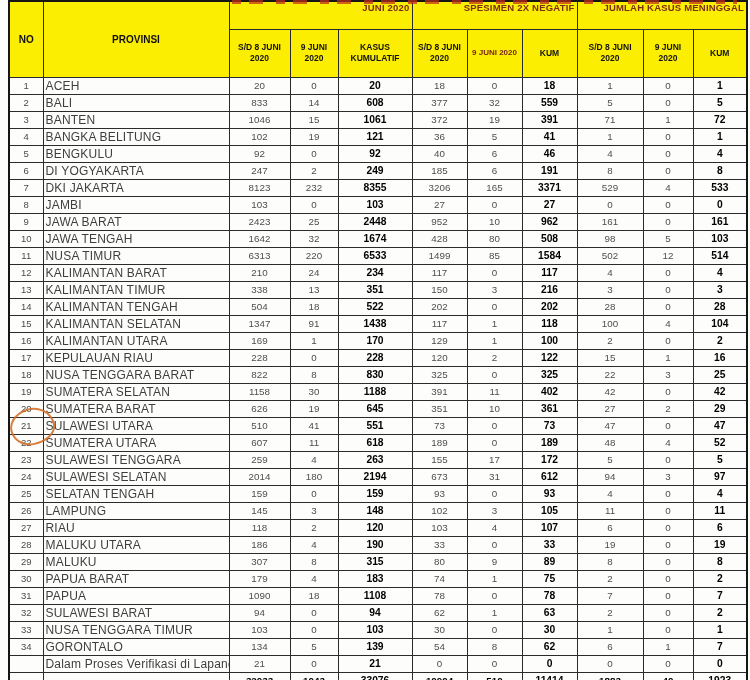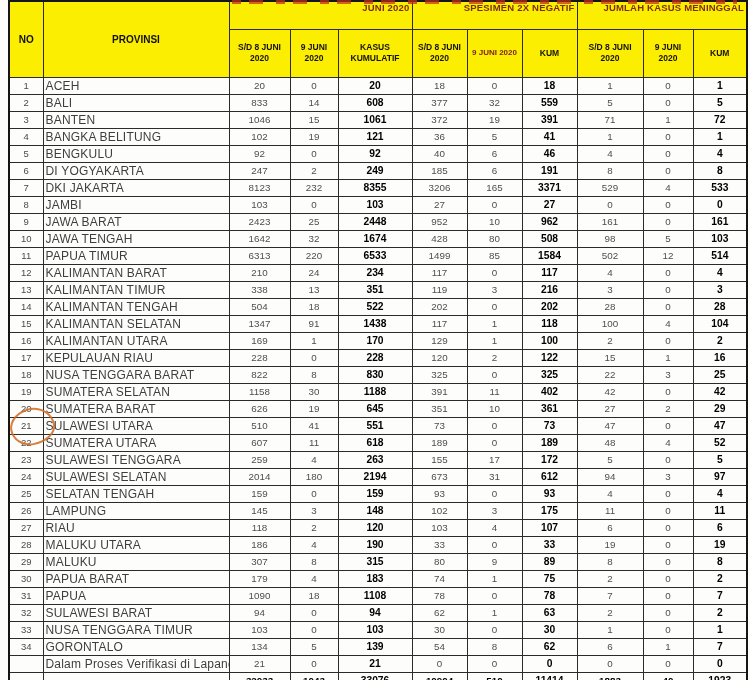--- a/index.html
+++ b/index.html
@@ -245,21 +245,21 @@
           <td class="c-val kum">1674</td>
           <td class="c-val">428</td>
           <td class="c-val">80</td>
           <td class="c-val kum">508</td>
           <td class="c-val">98</td>
           <td class="c-val">5</td>
           <td class="c-val kum">103</td>
         </tr>
         <tr>
           <td class="c-no">11</td>
-          <td class="c-name">PAPUA TIMUR</td>
+          <td class="c-name">NUSA TIMUR</td>
           <td class="c-val">6313</td>
           <td class="c-val">220</td>
           <td class="c-val kum">6533</td>
           <td class="c-val">1499</td>
           <td class="c-val">85</td>
           <td class="c-val kum">1584</td>
           <td class="c-val">502</td>
           <td class="c-val">12</td>
           <td class="c-val kum">514</td>
         </tr>
@@ -275,21 +275,21 @@
           <td class="c-val">4</td>
           <td class="c-val">0</td>
           <td class="c-val kum">4</td>
         </tr>
         <tr>
           <td class="c-no">13</td>
           <td class="c-name">KALIMANTAN TIMUR</td>
           <td class="c-val">338</td>
           <td class="c-val">13</td>
           <td class="c-val kum">351</td>
-          <td class="c-val">119</td>
+          <td class="c-val">150</td>
           <td class="c-val">3</td>
           <td class="c-val kum">216</td>
           <td class="c-val">3</td>
           <td class="c-val">0</td>
           <td class="c-val kum">3</td>
         </tr>
         <tr>
           <td class="c-no">14</td>
           <td class="c-name">KALIMANTAN TENGAH</td>
           <td class="c-val">504</td>
@@ -446,21 +446,21 @@
           <td class="c-val kum">4</td>
         </tr>
         <tr>
           <td class="c-no">26</td>
           <td class="c-name">LAMPUNG</td>
           <td class="c-val">145</td>
           <td class="c-val">3</td>
           <td class="c-val kum">148</td>
           <td class="c-val">102</td>
           <td class="c-val">3</td>
-          <td class="c-val kum">175</td>
+          <td class="c-val kum">105</td>
           <td class="c-val">11</td>
           <td class="c-val">0</td>
           <td class="c-val kum">11</td>
         </tr>
         <tr>
           <td class="c-no">27</td>
           <td class="c-name">RIAU</td>
           <td class="c-val">118</td>
           <td class="c-val">2</td>
           <td class="c-val kum">120</td>

